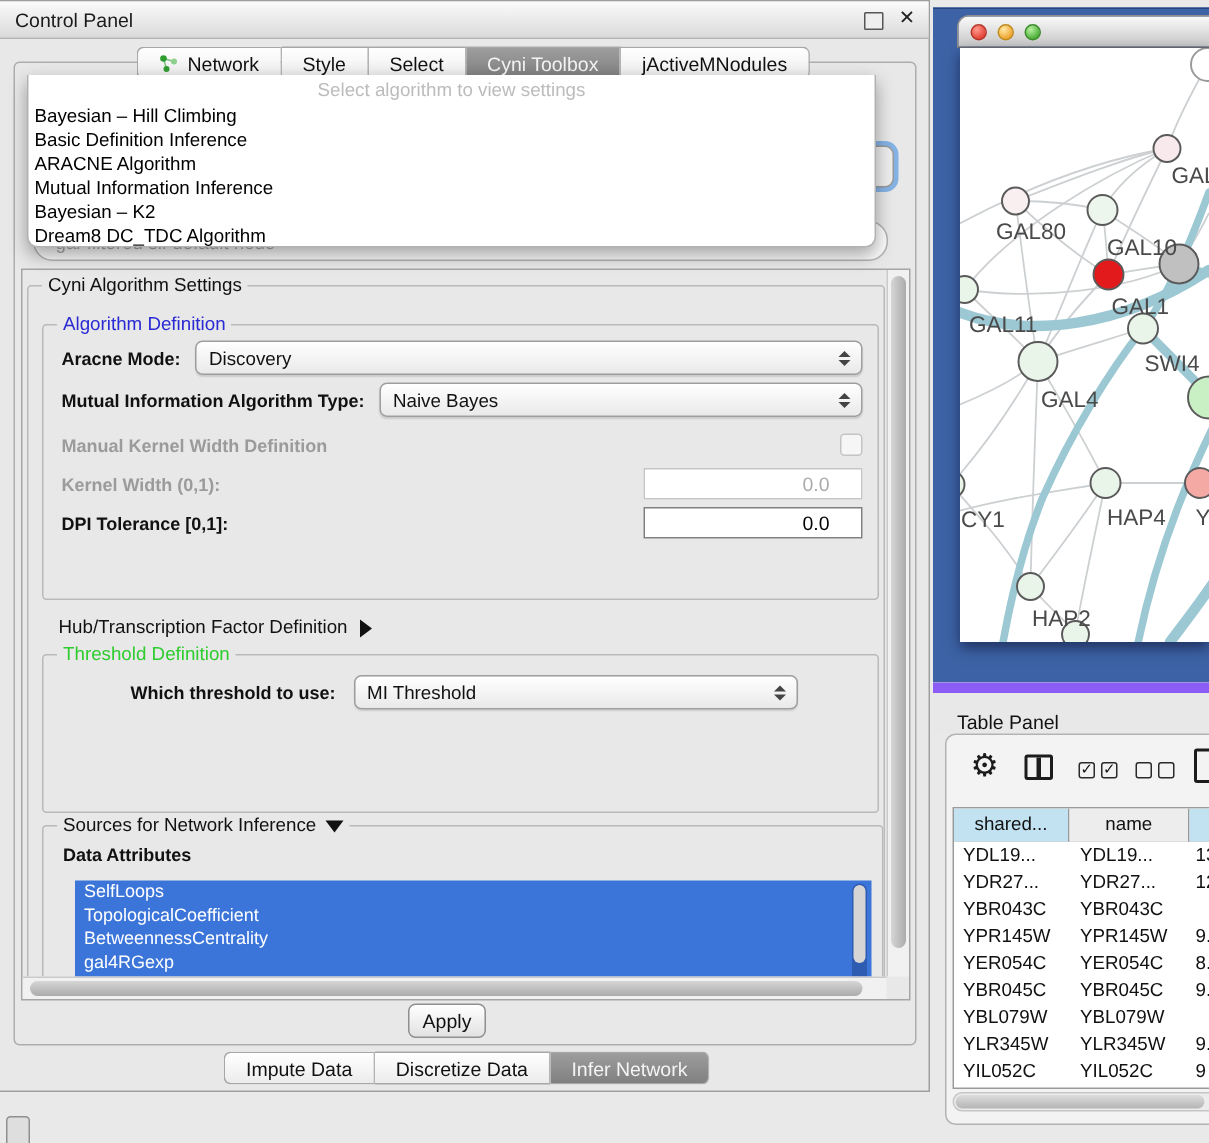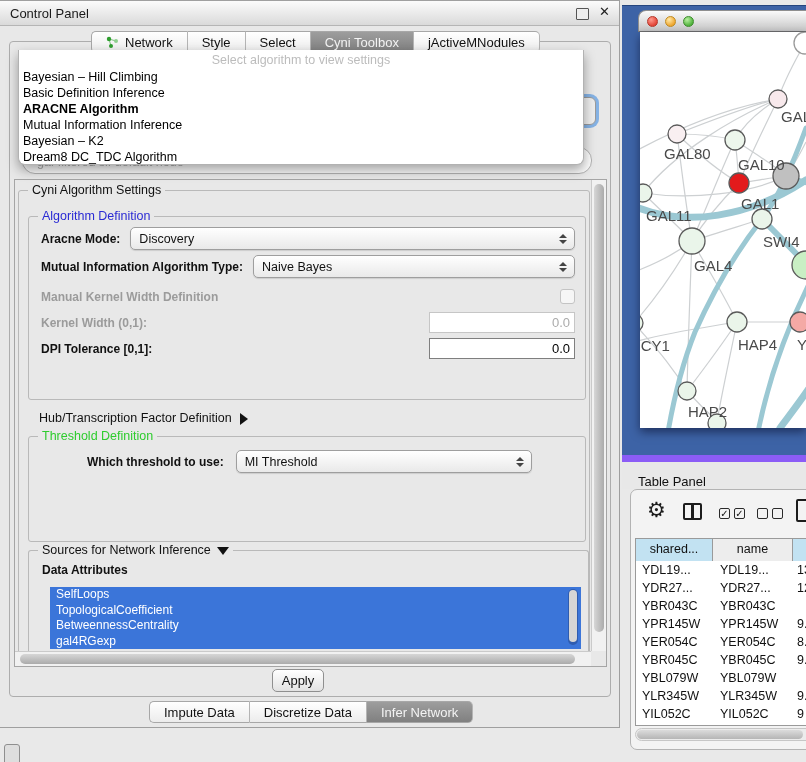--- a/index.html
+++ b/index.html
@@ -32,21 +32,21 @@
 
   .tabcontent{position:absolute;left:9px;top:40px;width:602px;height:656px;
     border:1px solid #adadad;border-radius:4px;background:#e8e8e8;box-sizing:border-box}
 
   
   .popup{position:absolute;left:18px;top:49px;width:566px;height:115px;z-index:30;
     background:#fff;border:1px solid #b2b2b2;border-top:none;border-radius:0 0 7px 7px;
     box-shadow:0 5px 12px rgba(0,0,0,.35);box-sizing:border-box;overflow:hidden}
   .popup .ph{height:17px;line-height:17px;text-align:center;color:#bcbcbc;font-size:12.5px;margin-top:2px}
   .popup .it{height:16px;line-height:16px;padding-left:4px;font-size:12.5px;color:#000;white-space:nowrap}
-  .popup .it.bold{font-weight:bold}
+  .popup .it.bold{font-weight:normal}
 
   .focus-ring{position:absolute;left:560px;top:96px;width:34px;height:26px;border-radius:6px;
     background:#ededed;border:1px solid #9a9a9a;box-shadow:0 0 0 3px #85b2e4;z-index:6}
   .galcombo{position:absolute;left:22px;top:146px;width:570px;height:27px;box-sizing:border-box;
     border:1px solid #b2b2b2;border-radius:13px;background:#fbfbfb;z-index:5;
     display:flex;align-items:flex-end;padding:0 0 4px 14px;color:#a9a9a9;font-size:12.5px}
 
   
   .spane{position:absolute;left:14px;top:178px;width:593px;height:488px;box-sizing:border-box;
     border:1px solid #a5a5a5;background:#e8e8e8;overflow:hidden}
@@ -60,35 +60,35 @@
   .group{position:absolute;border:1px solid #b9b9b9;border-radius:3px;box-sizing:border-box}
   .gtitle{position:absolute;top:-8px;left:9px;background:#e8e8e8;padding:0 4px;font-size:12.5px;white-space:nowrap}
   .gtitle.blue{color:#2a2ad4}
   .gtitle.green{color:#2ecc2e}
 
   .row{position:absolute;left:12px;right:10px;height:23px;display:flex;align-items:center}
   .lbl{font-weight:bold;font-size:12px;color:#111;white-space:nowrap}
   .lbl.dis{color:#9b9b9b}
   .plain{font-size:12.5px;color:#111}
   .field{margin-left:auto;width:146px;height:21px;box-sizing:border-box;border:1px solid #7f7f7f;background:#fff;
-    text-align:right;font-size:13px;line-height:19px;padding-right:4px;color:#000}
+    text-align:right;font-size:13px;line-height:19px;padding-right:21px;color:#000}
   .field.dis{border-color:#c6c6c6;color:#ababab}
   .combo{display:flex;align-items:center;height:23px;box-sizing:border-box;border:1px solid #9e9e9e;border-radius:5px;
     background:linear-gradient(#ffffff,#e9e9e9);font-size:12.5px;padding-left:8px;box-shadow:0 1px 1px rgba(0,0,0,.12)}
   .spin{margin-left:auto;margin-right:7px;display:flex;flex-direction:column;gap:2px}
   .spin i{display:block;width:0;height:0;border-left:4px solid transparent;border-right:4px solid transparent}
   .spin .up{border-bottom:4px solid #444}
   .spin .dn{border-top:4px solid #444}
   .chk{width:13px;height:13px;margin-left:auto;border:1px solid #c4c4c4;border-radius:3px;background:#f6f6f6}
   .tri-r{display:inline-block;width:0;height:0;border-top:6px solid transparent;border-bottom:6px solid transparent;
     border-left:8px solid #111;margin-left:8px;vertical-align:middle}
   .tri-d{display:inline-block;width:0;height:0;border-left:6px solid transparent;border-right:6px solid transparent;
     border-top:8px solid #111;margin-left:6px;vertical-align:-1px}
 
-  .attr-list{position:absolute;left:21px;top:36px;width:531px;height:62px;background:#3b75d9;overflow:hidden}
+  .attr-list{position:absolute;left:21px;top:36px;width:531px;height:77px;background:#3b75d9;overflow:hidden}
   .attr-list .li{height:15.5px;line-height:15.5px;color:#fff;font-size:12px;padding-left:6px;white-space:nowrap}
   .attr-sb{position:absolute;right:3px;top:2px;width:10px;bottom:4px;border-radius:5px;background:#2e5cb0}
   .attr-sb .thumb{position:absolute;left:1px;top:1px;width:8px;height:52px;border-radius:4px;background:#d5d5d5}
 
   .applybtn{position:absolute;left:272px;top:668px;width:52px;height:23px;box-sizing:border-box;
     border:1px solid #8f8f8f;border-radius:5px;background:linear-gradient(#ffffff,#e2e2e2);
     font-size:13px;text-align:center;line-height:21px;color:#111}
 
   
   .desktop{position:absolute;left:622px;top:5px;width:184px;height:450px;background:#3d63a6;border-top:1px solid #24457e;box-sizing:border-box}

